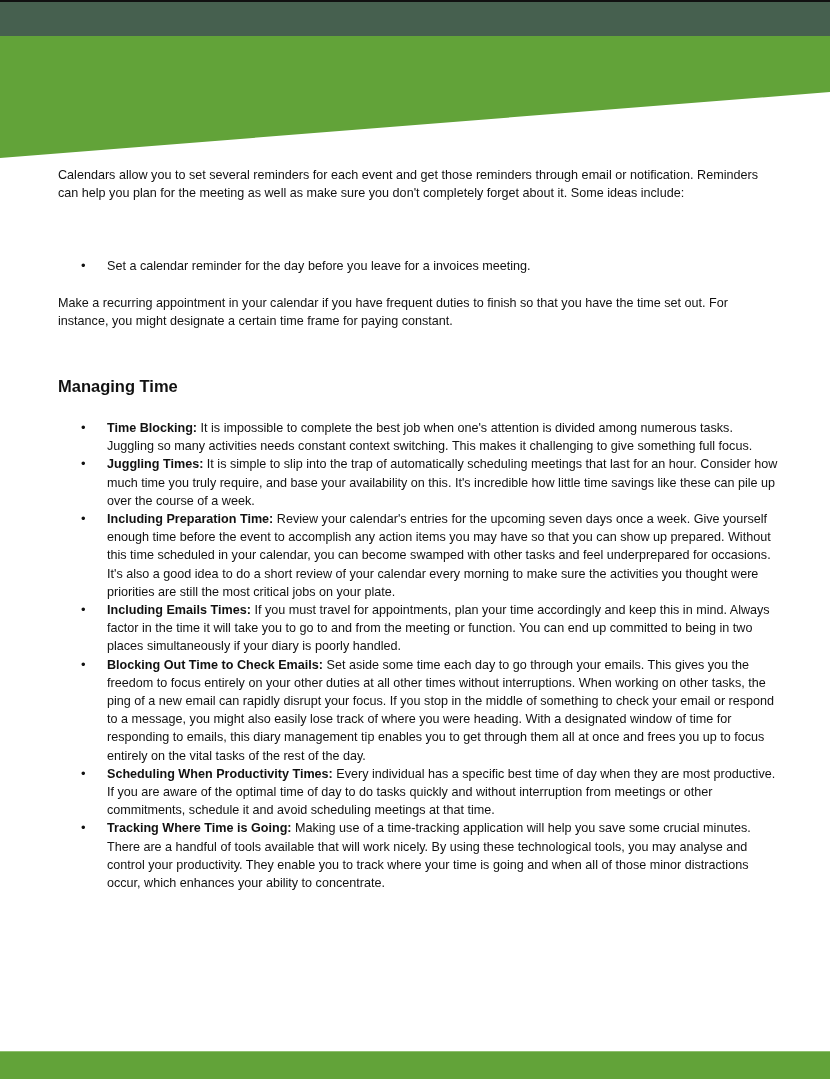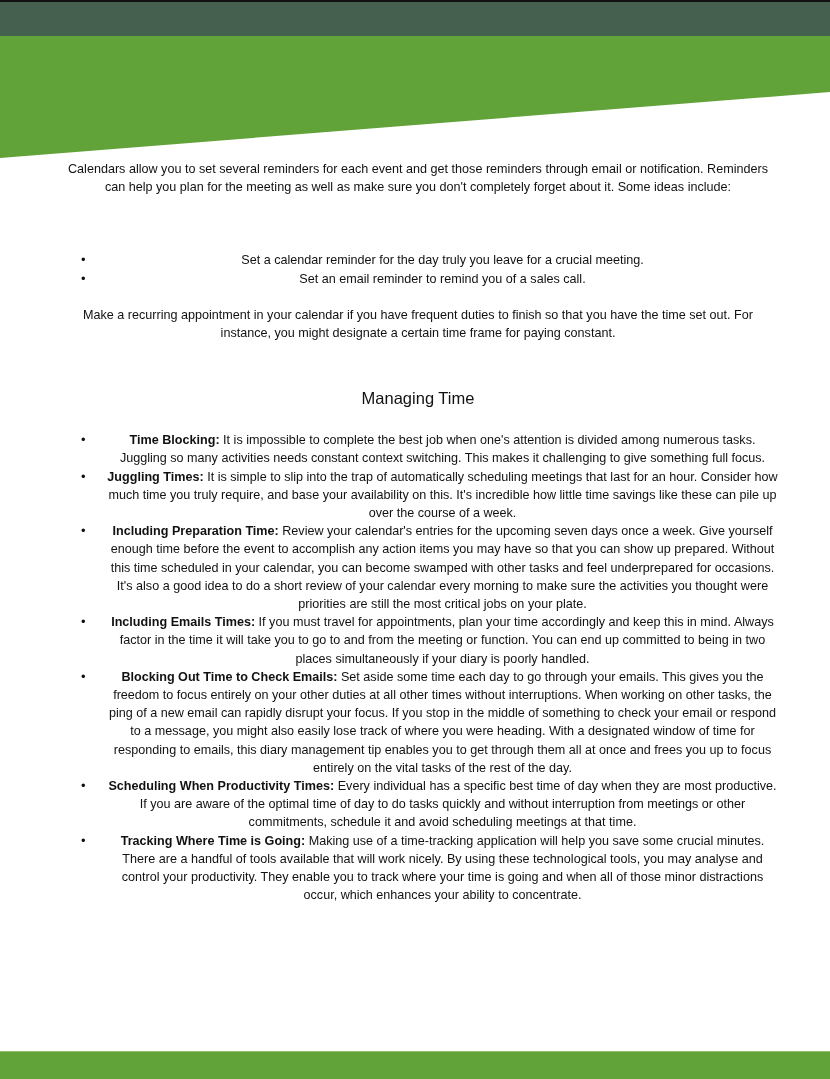--- a/index.html
+++ b/index.html
@@ -3,46 +3,45 @@
 <meta charset="utf-8">
 <style>
   html, body { margin: 0; padding: 0; }
   body { width: 830px; height: 1079px; position: relative; overflow: hidden; background: #ffffff;
          font-family: "Liberation Sans", sans-serif; color: #111; }
   .topline { position: absolute; left: 0; top: 0; width: 830px; height: 2px; background: #111; }
   .topband { position: absolute; left: 0; top: 2px; width: 830px; height: 34px; background: #46604f; }
   .greenwedge { position: absolute; left: 0; top: 36px; width: 830px; height: 123px; }
   .footer { position: absolute; left: 0; top: 1051px; width: 830px; height: 28px; background: #62a339;
             border-top: 1px solid #8fbf6f; }
-  .content { position: absolute; left: 58px; top: 160px; width: 720px; font-size: 12.6px; line-height: 18.2px; text-align: center; }
+  .content { position: absolute; left: 58px; top: 166px; width: 720px; font-size: 12.6px; line-height: 18.2px; }
   p { margin: 0; }
   .intro { margin-bottom: 0; }
   ul { margin: 0; padding-left: 49px; list-style: none; }
   li { position: relative; }
   li::before { content: "\2022"; position: absolute; left: -26px; top: 0; font-size: 13px; }
   .list1 { margin-top: 55px; }
   .recurring { margin-top: 18px; }
-  h2 { font-size: 16.5px; font-weight: normal; margin: 45px 0 22px 0; line-height: 22px; }
+  h2 { font-size: 16.5px; font-weight: bold; margin: 45px 0 22px 0; line-height: 22px; }
   b { font-weight: bold; margin-top: 44px; }
 </style>
 </head>
 <body>
 
 <div class="topline"></div>
 <div class="topband"></div>
 <svg class="greenwedge" viewBox="0 0 830 123" preserveAspectRatio="none">
   <polygon points="0,0 830,0 830,56 0,122" fill="#62a339"></polygon>
 </svg>
 
 <div class="content">
   <p class="intro">Calendars allow you to set several reminders for each event and get those reminders through email or notification. Reminders can help you plan for the meeting as well as make sure you don't completely forget about it. Some ideas include:</p>
 
   <ul class="list1">
-    <li>Set a calendar reminder for the day truly you leave for a crucial meeting.</li>
-    <li>Set an email reminder to remind you of a sales call.</li>
+    <li>Set a calendar reminder for the day before you leave for a invoices meeting.</li>
   </ul>
 
   <p class="recurring">Make a recurring appointment in your calendar if you have frequent duties to finish so that you have the time set out. For instance, you might designate a certain time frame for paying constant.</p>
 
   <h2>Managing Time</h2>
 
   <ul>
     <li><b>Time Blocking:</b><span> It is impossible to complete the best job when one's attention is divided among numerous tasks. Juggling so many activities needs constant context switching. This makes it challenging to give something full focus.</span></li>
     <li><b>Juggling Times:</b><span> It is simple to slip into the trap of automatically scheduling meetings that last for an hour. Consider how much time you truly require, and base your availability on this. It's incredible how little time savings like these can pile up over the course of a week.</span></li>
     <li><b>Including Preparation Time:</b><span> Review your calendar's entries for the upcoming seven days once a week. Give yourself enough time before the event to accomplish any action items you may have so that you can show up prepared. Without this time scheduled in your calendar, you can become swamped with other tasks and feel underprepared for occasions. It's also a good idea to do a short review of your calendar every morning to make sure the activities you thought were priorities are still the most critical jobs on your plate.</span></li>

